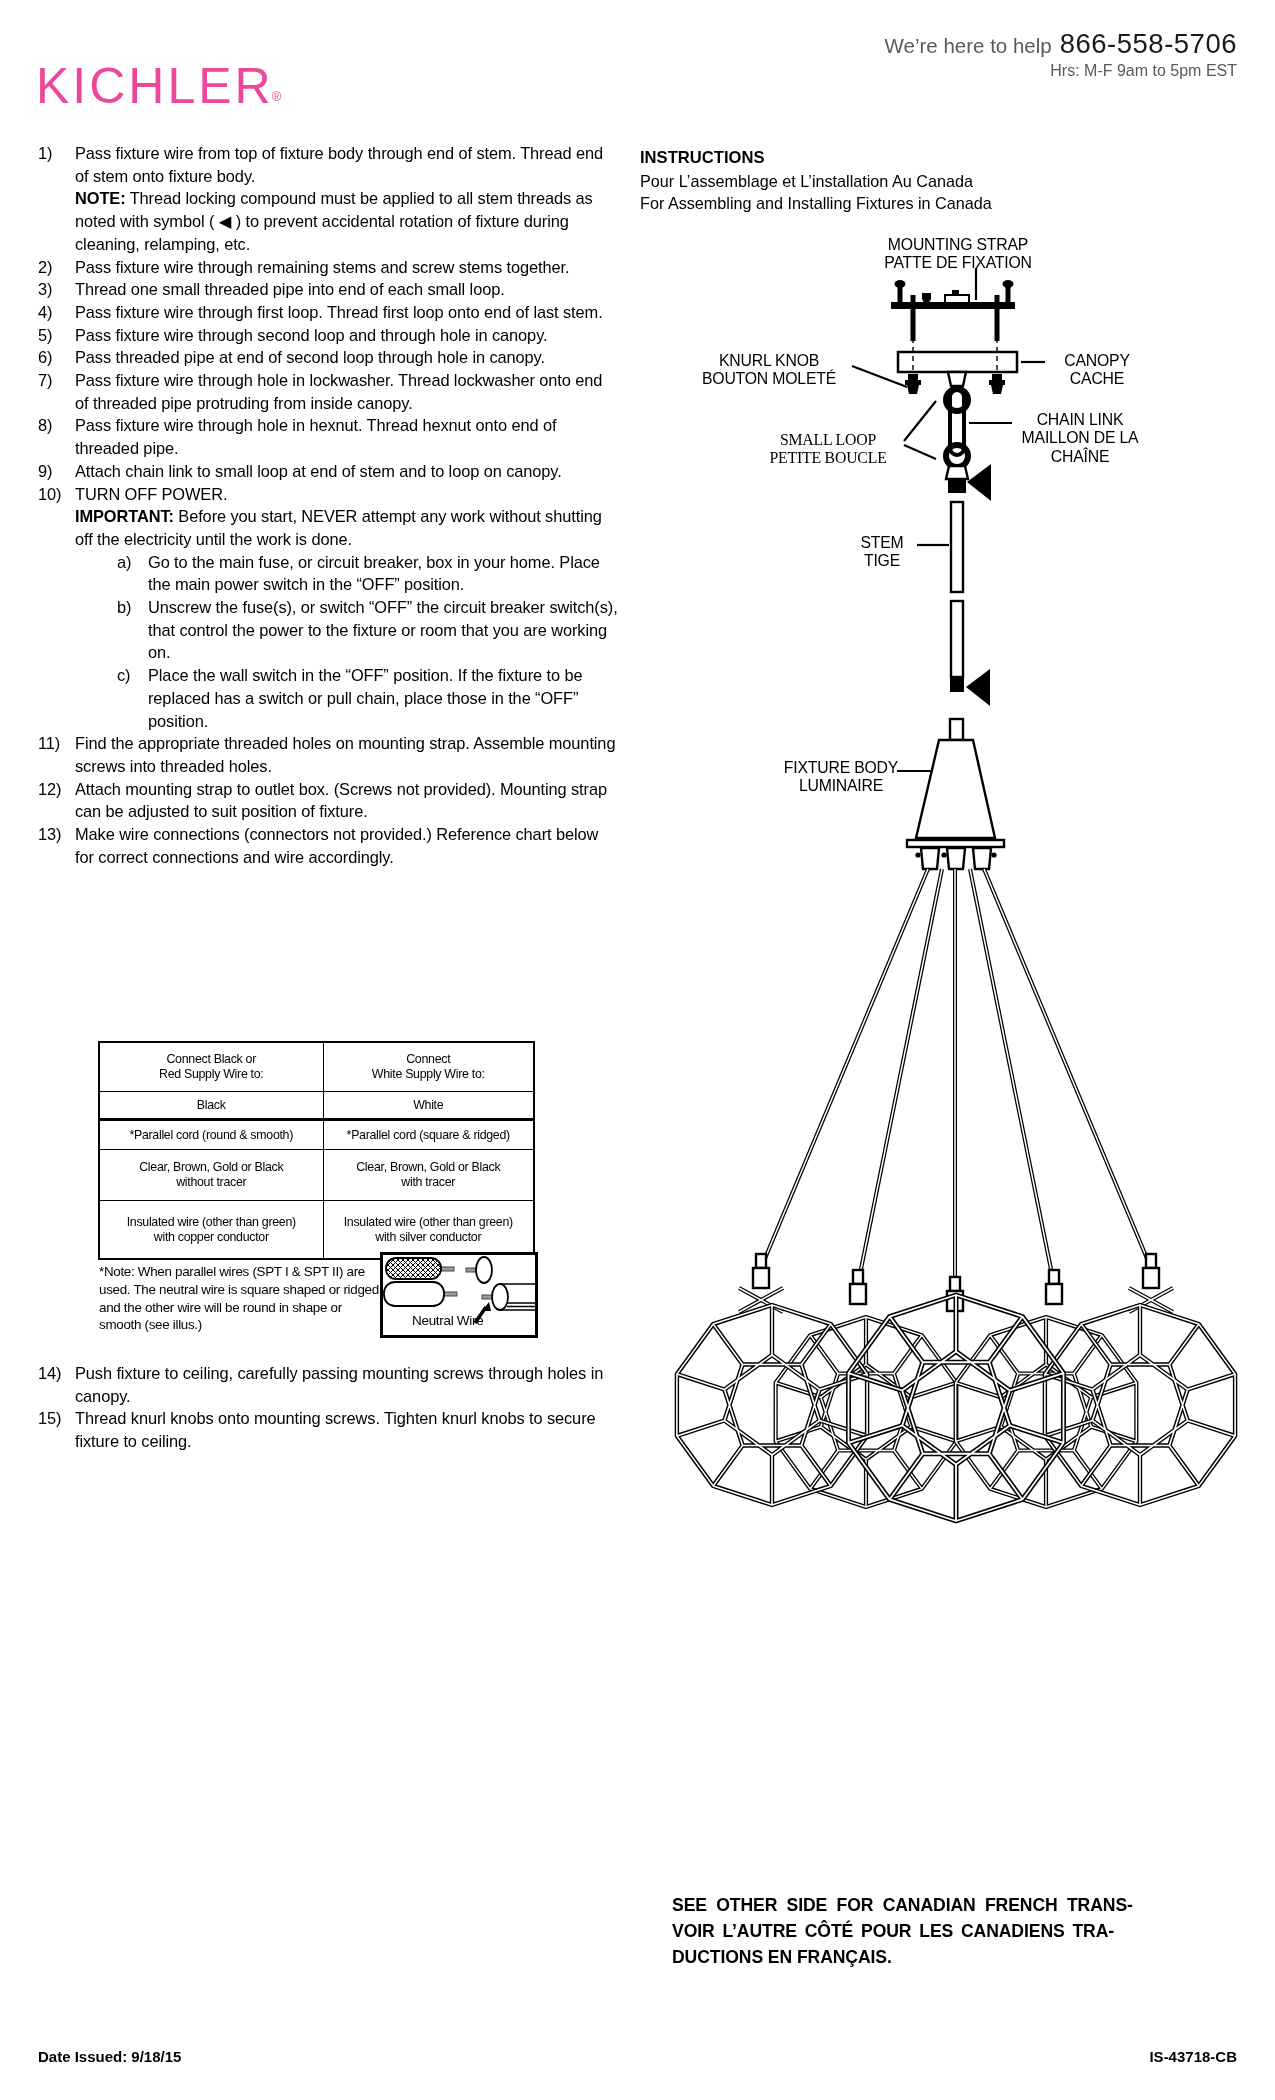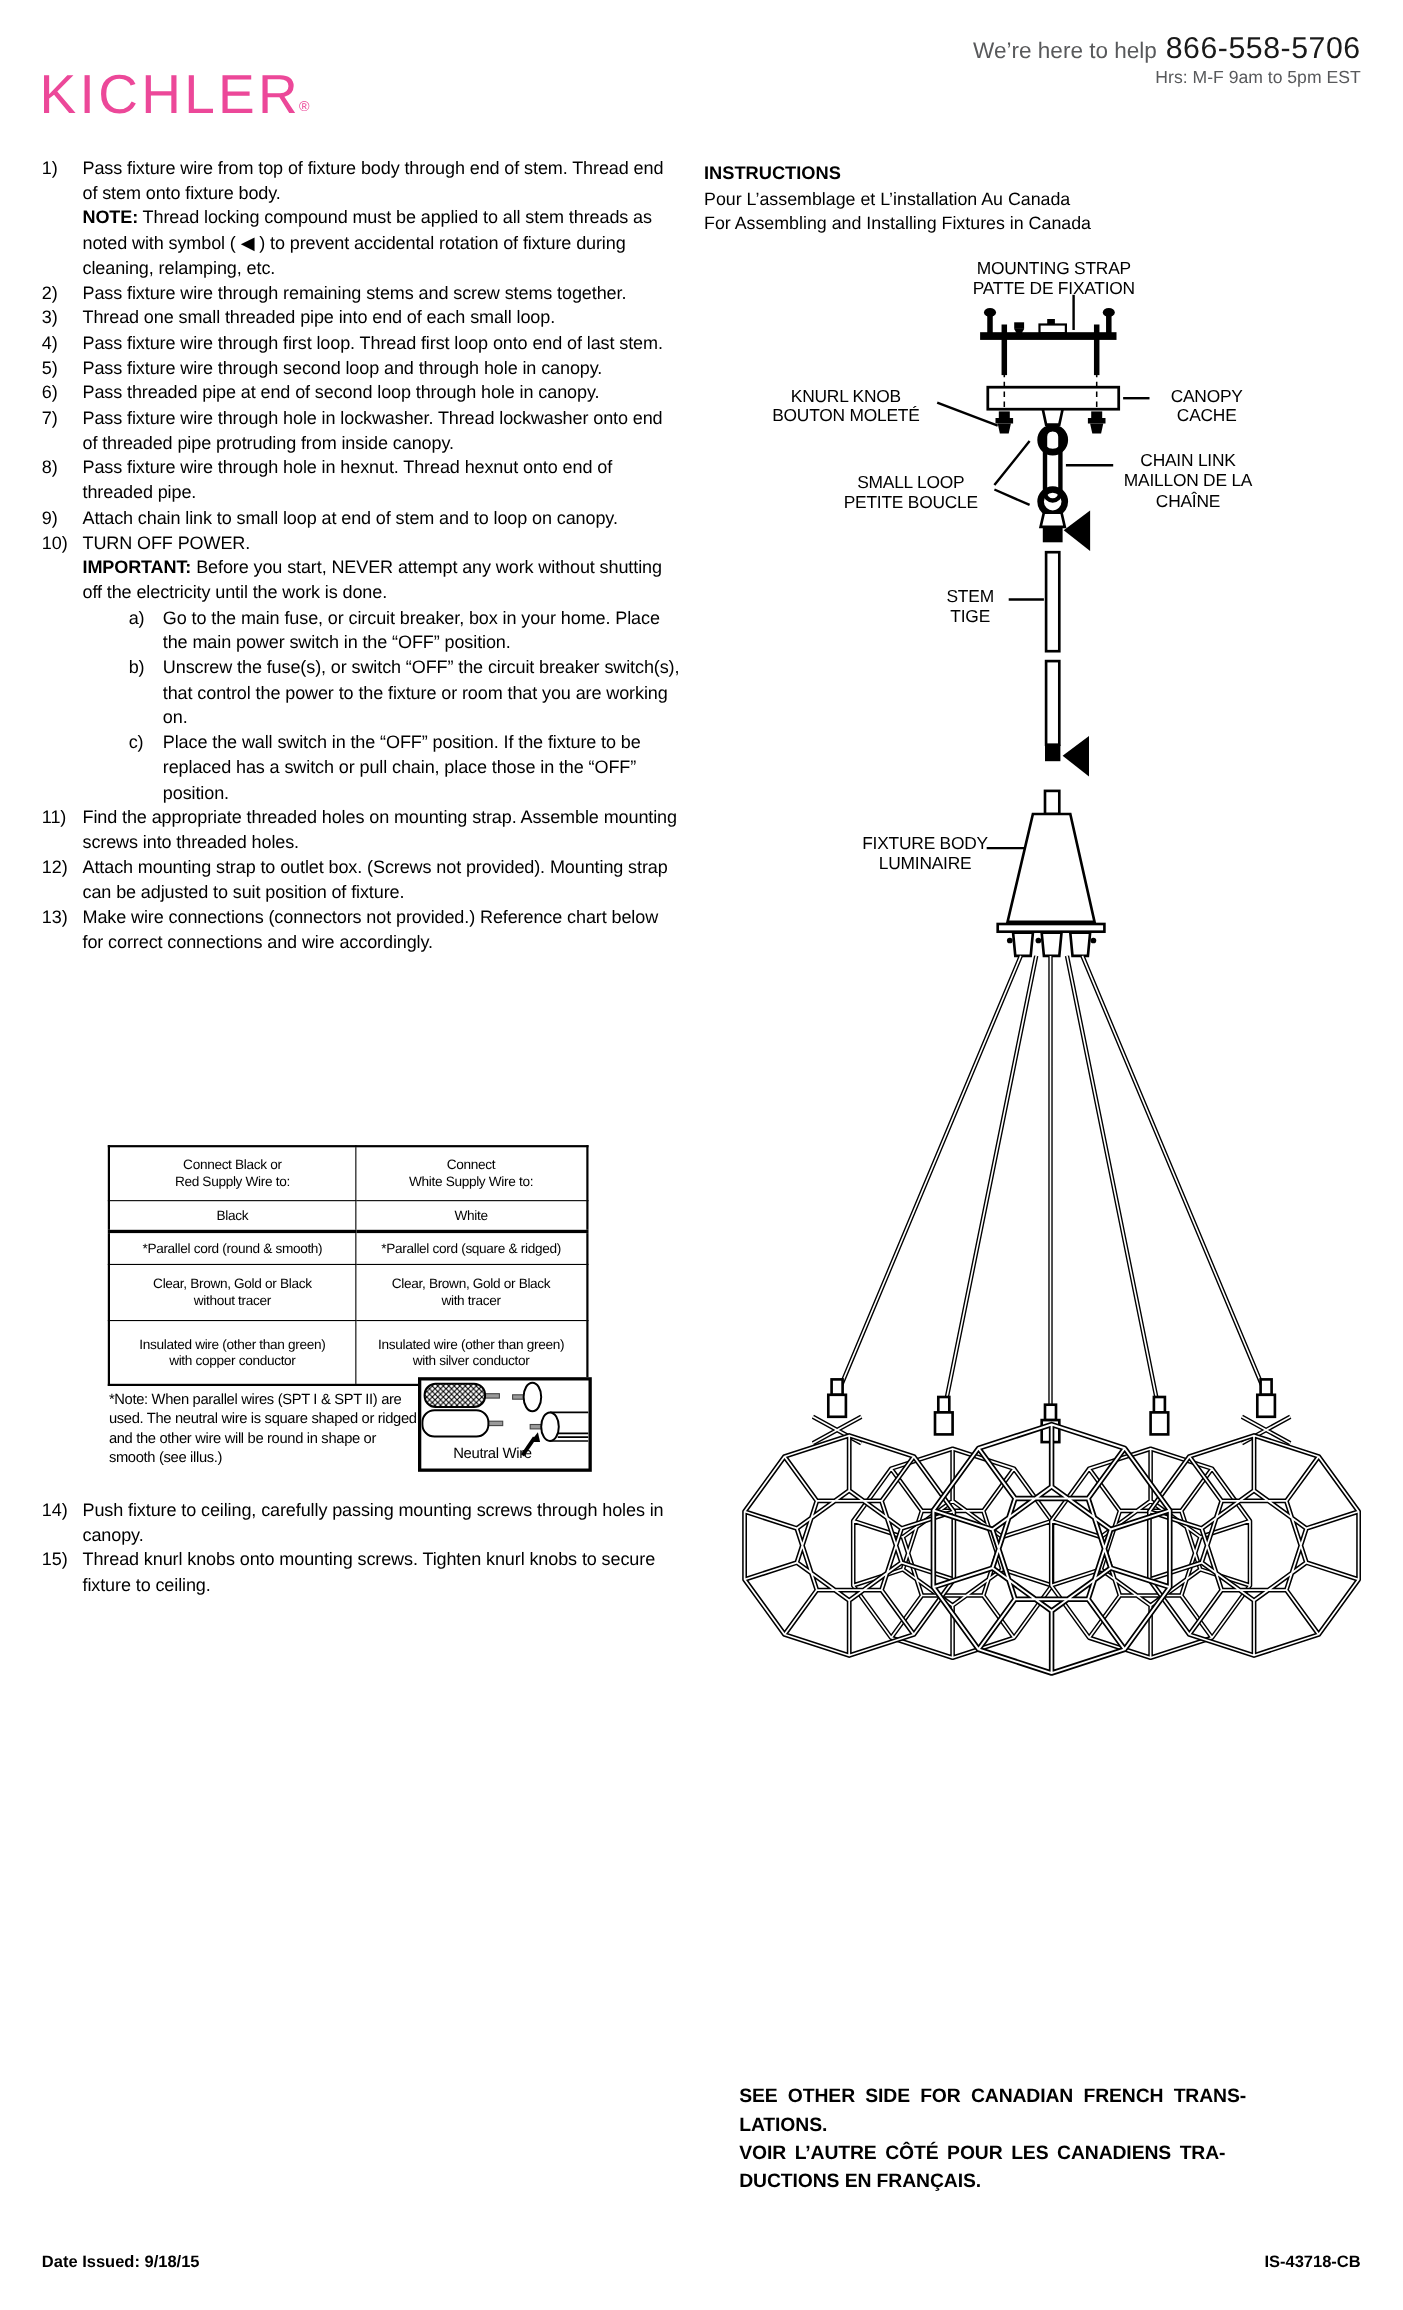--- a/index.html
+++ b/index.html
@@ -50,21 +50,21 @@
   #instr-head{left:640px;top:147px;width:633px;text-align:left;}
   #instr-head .t{font-size:16.6px;font-weight:bold;line-height:22.5px;}
   #instr-head .l{font-size:16.2px;line-height:22.5px;}
 
   
   .dlabel{position:absolute;font-size:15.8px;line-height:18.4px;letter-spacing:-.2px;white-space:nowrap;}
   .ctr{transform:translateX(-50%);text-align:center;}
   #lbl-mounting{left:958px;top:236px;}
   #lbl-knurl{left:690px;top:352px;width:158px;text-align:center;}
   #lbl-canopy{left:1097px;top:352px;}
-  #lbl-smallloop{left:828px;top:431px;}
+  #lbl-smallloop{left:828px;top:431px;font-family:Liberation Serif, serif;}
   #lbl-chain{left:1080px;top:411px;}
   #lbl-stem{left:882px;top:534px;}
   #lbl-fixture{left:841px;top:759px;}
 
   
   #trans-note{left:672px;top:1893px;width:478px;font-size:17.6px;font-weight:bold;line-height:25.8px;letter-spacing:-.1px;}
   #trans-note .ws1{word-spacing:4.5px;}
   #trans-note .ws2{word-spacing:3px;}
 
   
@@ -352,19 +352,18 @@
   <div>STEM</div>
     <div>TIGE</div>
 </div>
 <div class="dlabel ctr" id="lbl-fixture">
   <div>FIXTURE BODY</div>
     <div>LUMINAIRE</div>
 </div>
 
 <div class="abs" id="trans-note">
   <div class="ws1">SEE OTHER SIDE FOR CANADIAN FRENCH TRANS-</div>
-  <div>LATIONS.</div>
   <div class="ws2">VOIR L’AUTRE CÔTÉ POUR LES CANADIENS TRA-</div>
   <div>DUCTIONS EN FRANÇAIS.</div>
 </div>
 
 <div class="abs" id="foot-left">Date Issued: 9/18/15</div>
 <div class="abs" id="foot-right">IS-43718-CB</div>
 
 </body></html>

